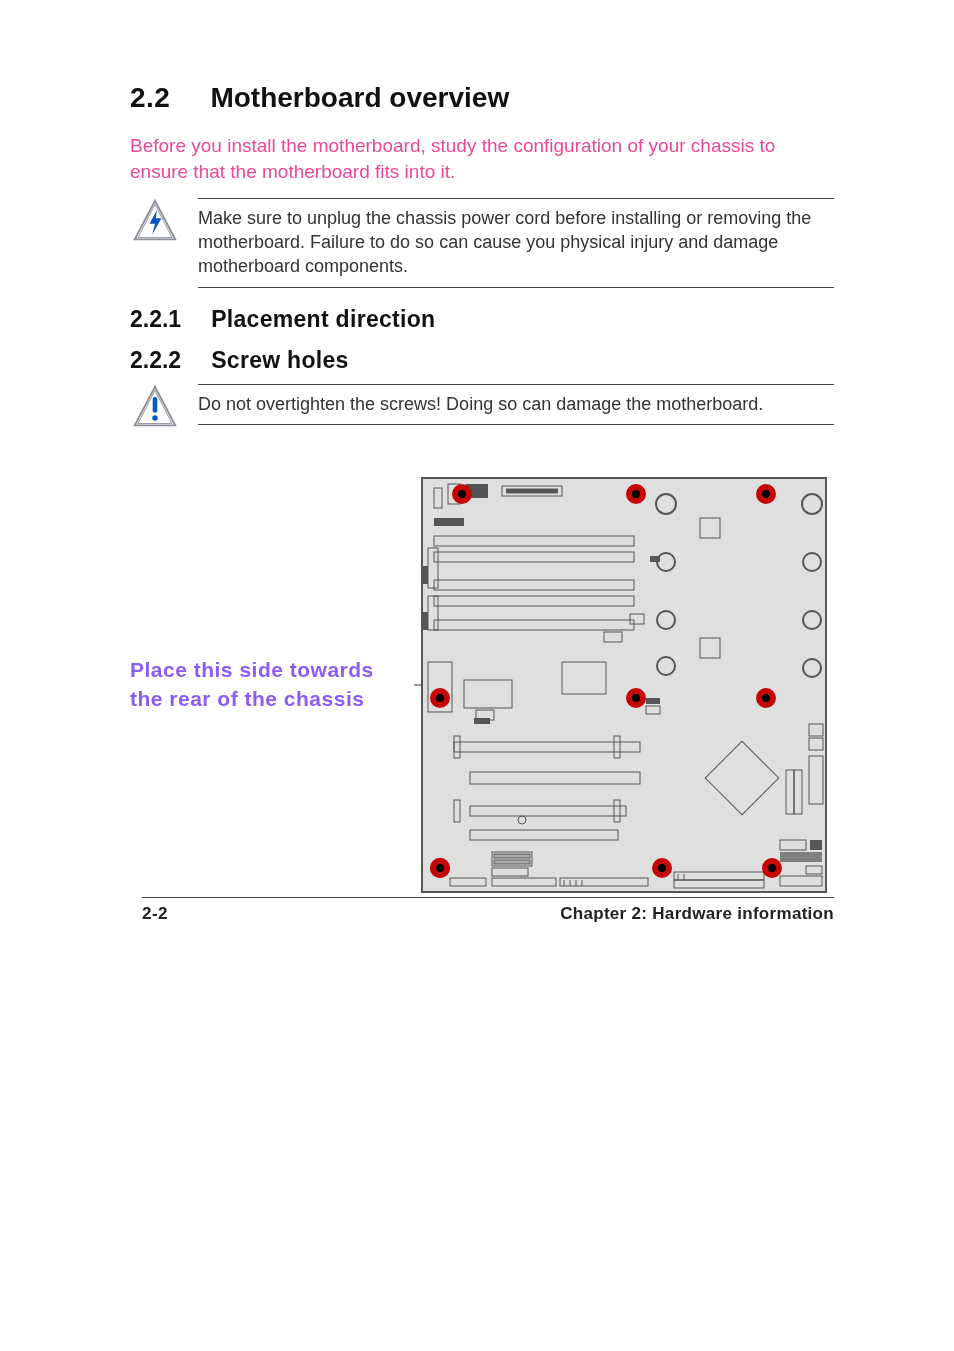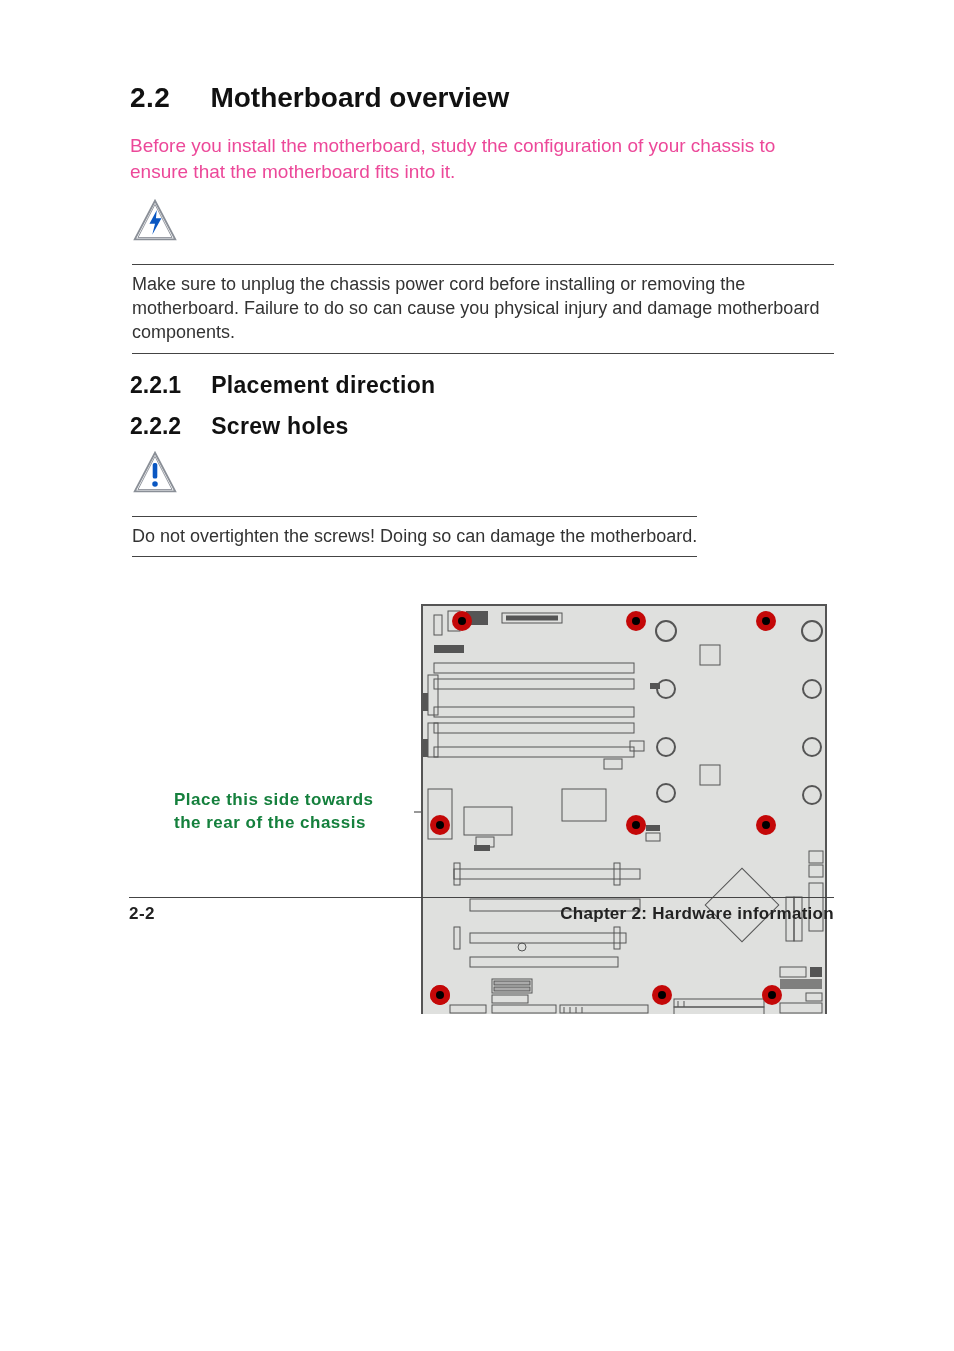--- a/index.html
+++ b/index.html
@@ -32,21 +32,20 @@
     line-height: 1.35;
     color: #ec4899;
     margin-bottom: 14px;
   }
   .note-block {
     display: flex;
     align-items: flex-start;
     gap: 20px;
     margin: 10px 0 18px 0;
     padding-left: 2px;
-    flex-direction: column;
   }
   .note-icon {
     flex: 0 0 46px;
     height: 46px;
   }
   .note-text-wrap {
     flex: 1;
     border-top: 1px solid #444;
     border-bottom: 1px solid #444;
     padding: 8px 0;
@@ -70,34 +69,33 @@
     align-items: center;
     gap: 18px;
     margin-top: 40px;
   }
   .diag-label-col {
     width: 280px;
     text-align: left;
   }
   .diag-label {
     font-weight: 800;
-    font-size: 17px;
+    font-size: 21px;
     letter-spacing: 0.5px;
     line-height: 1.35;
-    color: #15803d;
-    margin-left: 44px;
+    color: #8b5cf6;
   }
   .mb-svg {
     width: 420px;
     height: 430px;
     flex: 0 0 auto;
   }
   .footer {
     position: absolute;
-    left: 129px;
+    left: 142px;
     right: 120px;
     bottom: 90px;
   }
   .footer-rule {
     border-top: 1px solid #444;
     margin-bottom: 6px;
   }
   .footer-row {
     display: flex;
     justify-content: space-between;

